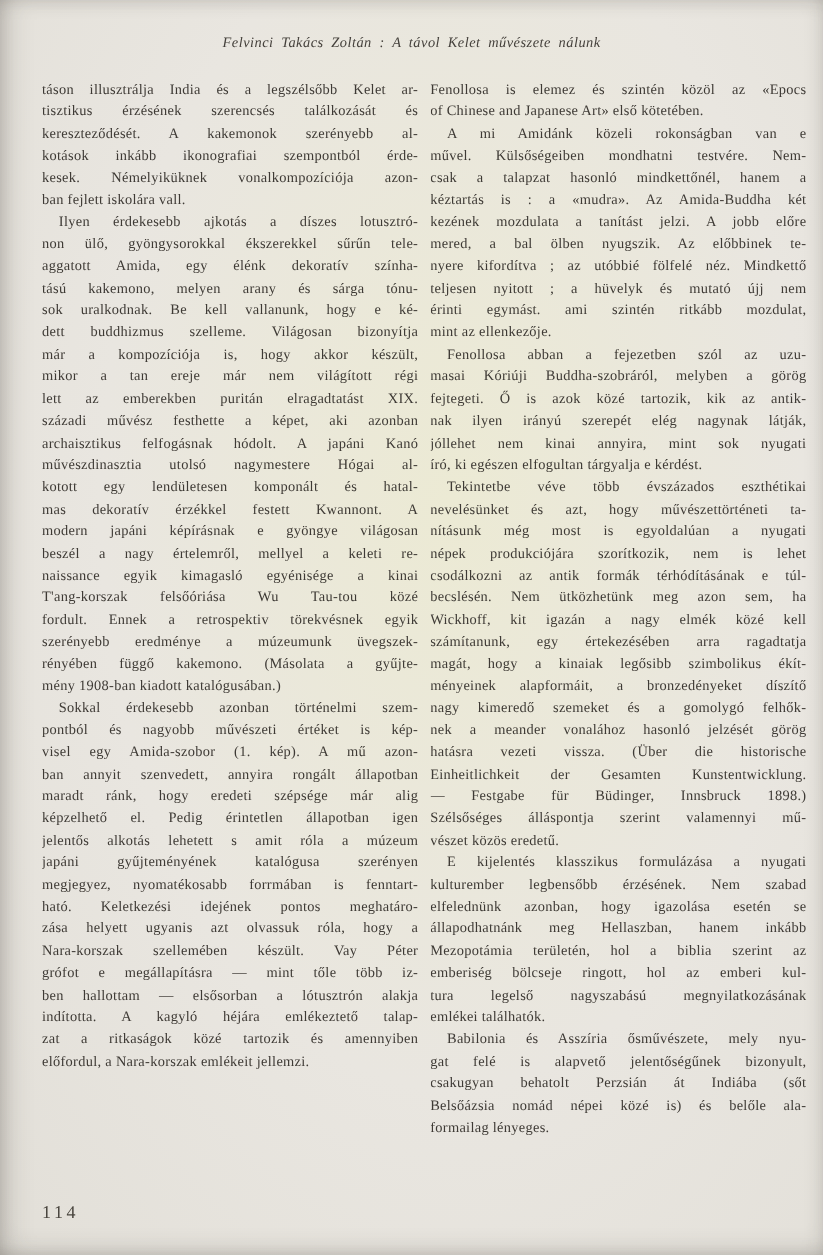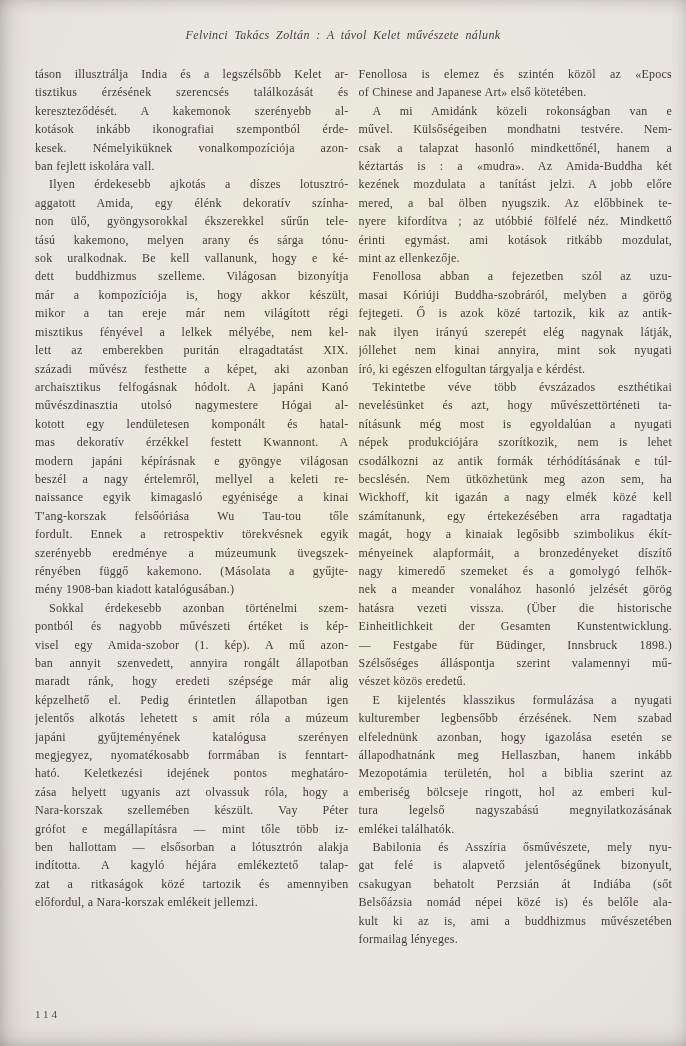--- a/index.html
+++ b/index.html
@@ -45,21 +45,21 @@
     white-space: nowrap;
     overflow: hidden;
     color: #3e3a35;
   }
   .line.last { text-align-last: left; white-space: normal; }
   .line.indent { text-indent: 14px; }
   .page-number {
     position: absolute;
     left: 35px;
     bottom: 26px;
-    font-size: 11px;
+    font-size: 15px;
     letter-spacing: 3px;
     color: #4a463f;
   }
 </style>
 </head>
 <body>
 
 <div class="page">
   <div class="running-header">Felvinci Takács Zoltán :  A távol Kelet művészete nálunk</div>
 
@@ -68,38 +68,37 @@
         <div class="para">
           <div class="line">táson illusztrálja India és a legszélsőbb Kelet ar-</div>
           <div class="line">tisztikus érzésének szerencsés találkozását és</div>
           <div class="line">kereszteződését. A kakemonok szerényebb al-</div>
           <div class="line">kotások inkább ikonografiai szempontból érde-</div>
           <div class="line">kesek. Némelyiküknek vonalkompozíciója azon-</div>
           <div class="line last">ban fejlett iskolára vall.</div>
         </div>
         <div class="para">
           <div class="line indent">Ilyen érdekesebb ajkotás a díszes lotusztró-</div>
+          <div class="line">non ülő, gyöngysorokkal ékszerekkel sűrűn tele-</div>
           <div class="line">aggatott Amida, egy élénk dekoratív színha-</div>
-          <div class="line">non ülő, gyöngysorokkal ékszerekkel sűrűn tele-</div>
           <div class="line">tású kakemono, melyen arany és sárga tónu-</div>
           <div class="line">sok uralkodnak. Be kell vallanunk, hogy e ké-</div>
           <div class="line">dett buddhizmus szelleme. Világosan bizonyítja</div>
           <div class="line">már a kompozíciója is, hogy akkor készült,</div>
           <div class="line">mikor a tan ereje már nem világított régi</div>
-          <div class="line">misztikus fényével a lelkek mélyébe, nem kel-</div>
           <div class="line">lett az emberekben puritán elragadtatást XIX.</div>
           <div class="line">századi művész festhette a képet, aki azonban</div>
           <div class="line">archaisztikus felfogásnak hódolt. A japáni Kanó</div>
           <div class="line">művészdinasztia utolsó nagymestere Hógai al-</div>
           <div class="line">kotott egy lendületesen komponált és hatal-</div>
           <div class="line">mas dekoratív érzékkel festett Kwannont. A</div>
           <div class="line">modern japáni képírásnak e gyöngye világosan</div>
           <div class="line">beszél a nagy értelemről, mellyel a keleti re-</div>
           <div class="line">naissance egyik kimagasló egyénisége a kinai</div>
-          <div class="line">T'ang-korszak felsőóriása Wu Tau-tou tőle</div>
+          <div class="line">T'ang-korszak felsőóriása Wu Tau-tou közé</div>
           <div class="line">fordult. Ennek a retrospektiv törekvésnek egyik</div>
           <div class="line">szerényebb eredménye a múzeumunk üvegszek-</div>
           <div class="line">rényében függő kakemono. (Másolata a gyűjte-</div>
           <div class="line last">mény 1908-ban kiadott katalógusában.)</div>
         </div>
         <div class="para">
           <div class="line indent">Sokkal érdekesebb azonban történelmi szem-</div>
           <div class="line">pontból és nagyobb művészeti értéket is kép-</div>
           <div class="line">visel egy Amida-szobor (1. kép). A mű azon-</div>
           <div class="line">ban annyit szenvedett, annyira rongált állapotban</div>
@@ -124,21 +123,22 @@
           <div class="line last">of Chinese and Japanese Art» első kötetében.</div>
         </div>
         <div class="para">
           <div class="line indent">A mi Amidánk közeli rokonságban van e</div>
           <div class="line">művel. Külsőségeiben mondhatni testvére. Nem-</div>
           <div class="line">csak a talapzat hasonló mindkettőnél, hanem a</div>
           <div class="line">kéztartás is : a «mudra». Az Amida-Buddha két</div>
           <div class="line">kezének mozdulata a tanítást jelzi. A jobb előre</div>
           <div class="line">mered, a bal ölben nyugszik. Az előbbinek te-</div>
           <div class="line">nyere kifordítva ; az utóbbié fölfelé néz. Mindkettő</div>
-          <div class="line">érinti egymást. ami kotások ritkább mozdulat,</div>
+          <div class="line">teljesen nyitott ; a hüvelyk és mutató újj nem</div>
+          <div class="line">érinti egymást. ami szintén ritkább mozdulat,</div>
           <div class="line last">mint az ellenkezője.</div>
         </div>
         <div class="para">
           <div class="line indent">Fenollosa abban a fejezetben szól az uzu-</div>
           <div class="line">masai Kóriúji Buddha-szobráról, melyben a görög</div>
           <div class="line">fejtegeti. Ő is azok közé tartozik, kik az antik-</div>
           <div class="line">nak ilyen irányú szerepét elég nagynak látják,</div>
           <div class="line">jóllehet nem kinai annyira, mint sok nyugati</div>
           <div class="line last">író, ki egészen elfogultan tárgyalja e kérdést.</div>
         </div>
@@ -169,20 +169,19 @@
           <div class="line">Mezopotámia területén, hol a biblia szerint az</div>
           <div class="line">emberiség bölcseje ringott, hol az emberi kul-</div>
           <div class="line">tura legelső nagyszabású megnyilatkozásának</div>
           <div class="line last">emlékei találhatók.</div>
         </div>
         <div class="para">
           <div class="line indent">Babilonia és Asszíria ősművészete, mely nyu-</div>
           <div class="line">gat felé is alapvető jelentőségűnek bizonyult,</div>
           <div class="line">csakugyan behatolt Perzsián át Indiába (sőt</div>
           <div class="line">Belsőázsia nomád népei közé is) és belőle ala-</div>
-          <div class="line">kult ki az is, ami a buddhizmus művészetében</div>
           <div class="line last">formailag lényeges.</div>
         </div>
       </div>
   </div>
 
   <div class="page-number">114</div>
 </div>
 
 </body></html>

